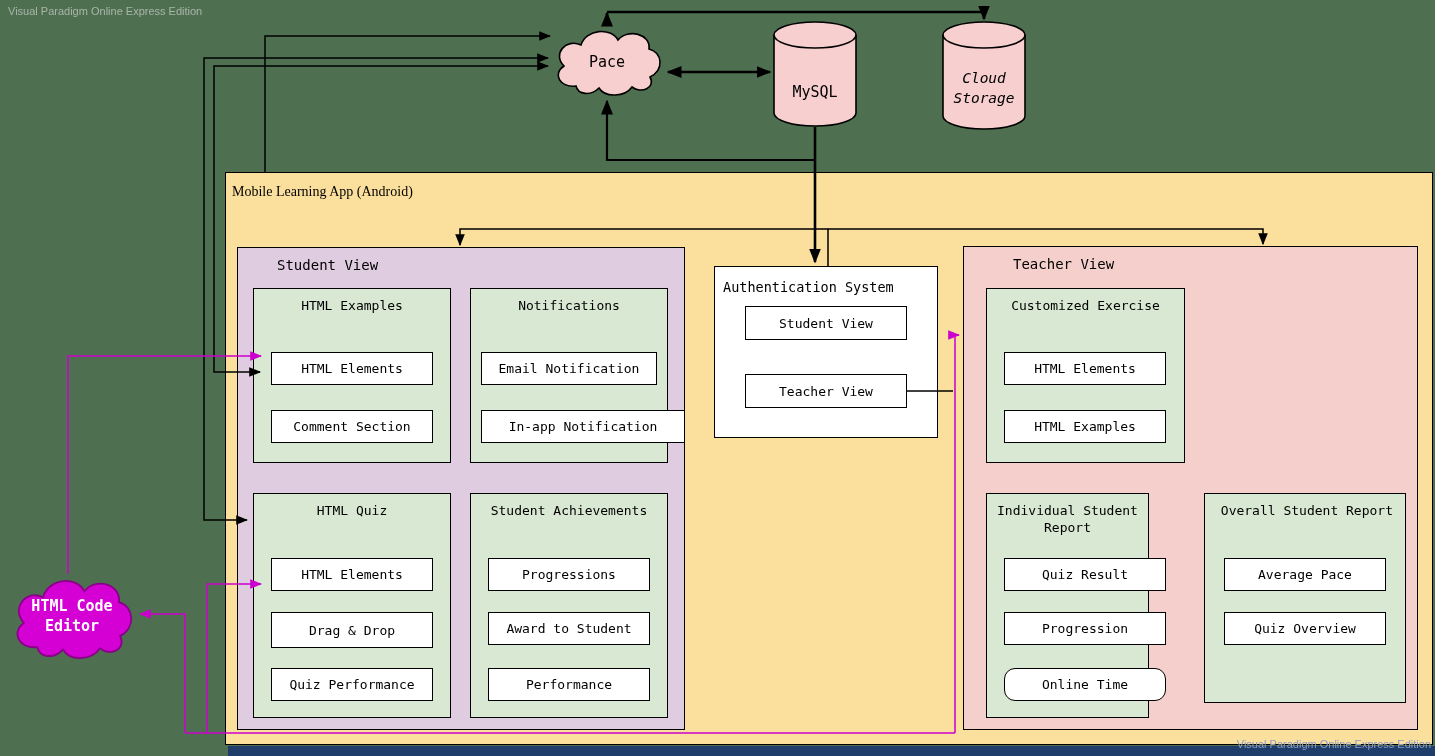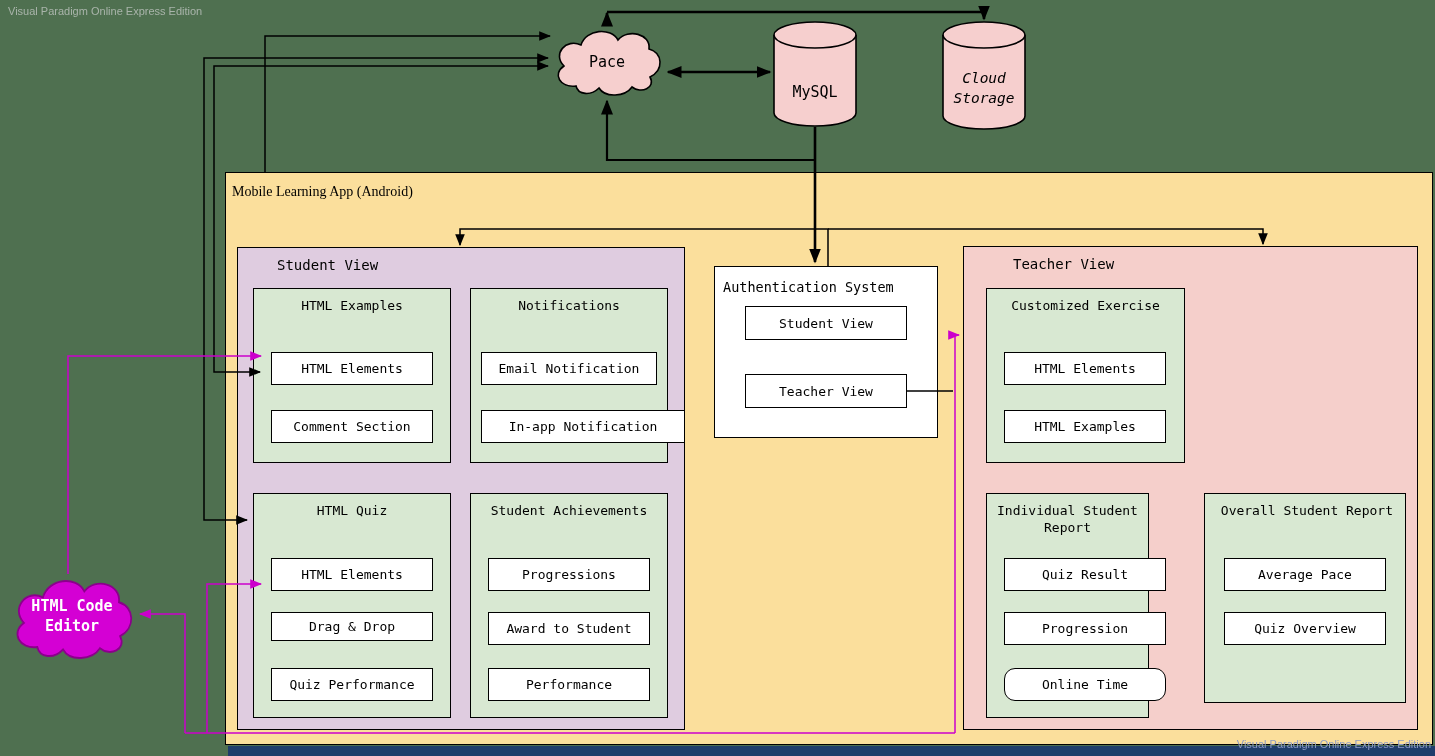--- a/index.html
+++ b/index.html
@@ -49,21 +49,21 @@
   <div class="abs frame group" style="left:470px;top:288px;width:198px;height:175px;">
     <div class="gtitle">Notifications</div>
   </div>
   <div class="abs whitebox" style="left:481px;top:352px;width:176px;height:33px;">Email Notification</div>
   <div class="abs whitebox" style="left:481px;top:410px;width:204px;height:33px;">In-app Notification</div>
 
   <div class="abs frame group" style="left:253px;top:493px;width:198px;height:225px;">
     <div class="gtitle">HTML Quiz</div>
   </div>
   <div class="abs whitebox" style="left:271px;top:558px;width:162px;height:33px;">HTML Elements</div>
-  <div class="abs whitebox" style="left:271px;top:612px;width:162px;height:29px;">Drag &amp; Drop</div>
+  <div class="abs whitebox" style="left:271px;top:612px;width:162px;height:36px;">Drag &amp; Drop</div>
   <div class="abs whitebox" style="left:271px;top:668px;width:162px;height:33px;">Quiz Performance</div>
 
   <div class="abs frame group" style="left:470px;top:493px;width:198px;height:225px;">
     <div class="gtitle">Student Achievements</div>
   </div>
   <div class="abs whitebox" style="left:488px;top:558px;width:162px;height:33px;">Progressions</div>
   <div class="abs whitebox" style="left:488px;top:612px;width:162px;height:33px;">Award to Student</div>
   <div class="abs whitebox" style="left:488px;top:668px;width:162px;height:33px;">Performance</div>
 
   <div class="abs frame authbox" style="left:714px;top:266px;width:224px;height:172px;">

